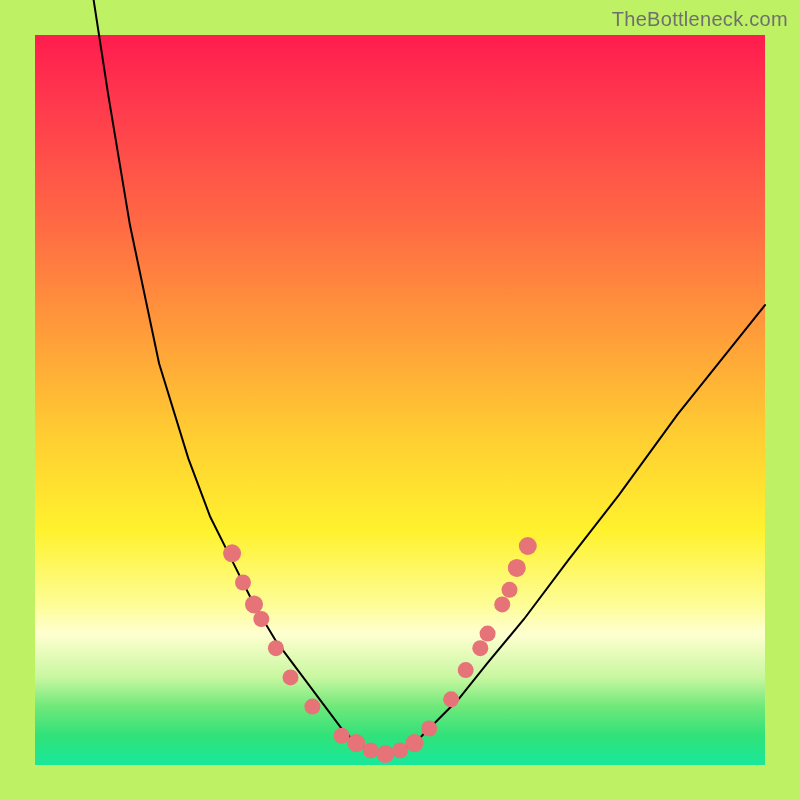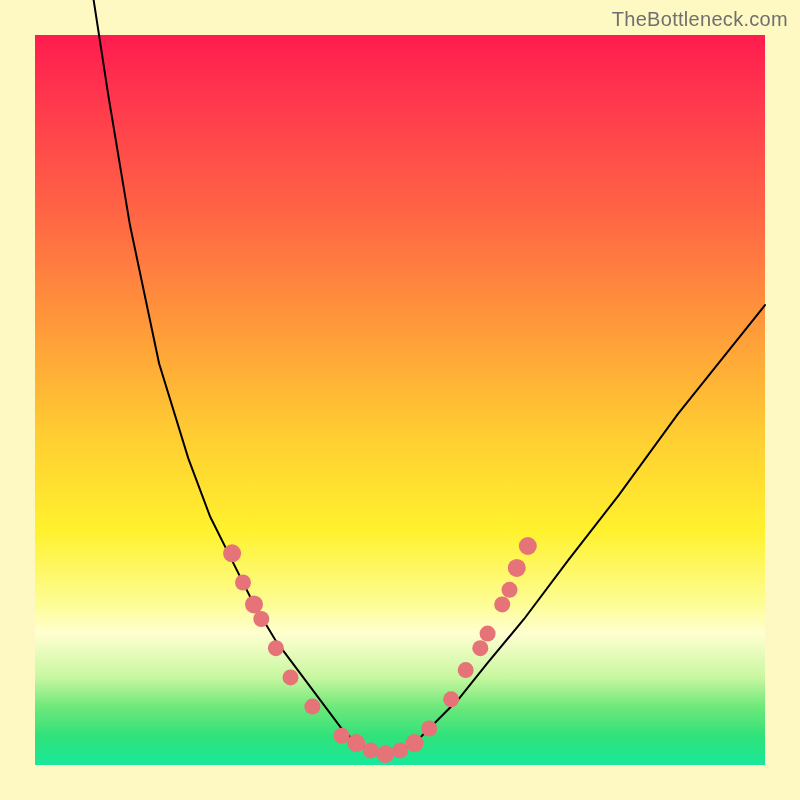--- a/index.html
+++ b/index.html
@@ -10,21 +10,21 @@
     overflow: hidden;
     background: #000;
     font-family: Arial, Helvetica, sans-serif;
   }
   .frame {
     position: absolute;
     left: 0;
     top: 0;
     width: 800px;
     height: 800px;
-    background: #fef9c3;
+    background: #bef264;
   }
   .plot-area {
     position: absolute;
     left: 35px;
     top: 35px;
     width: 730px;
     height: 730px;
     
     background: linear-gradient(
       to bottom,

